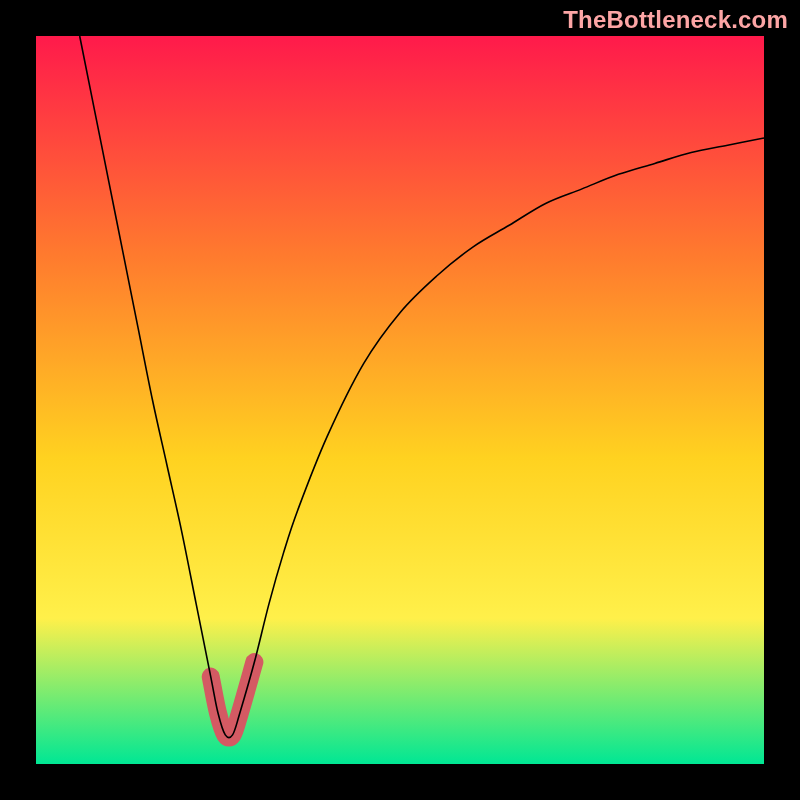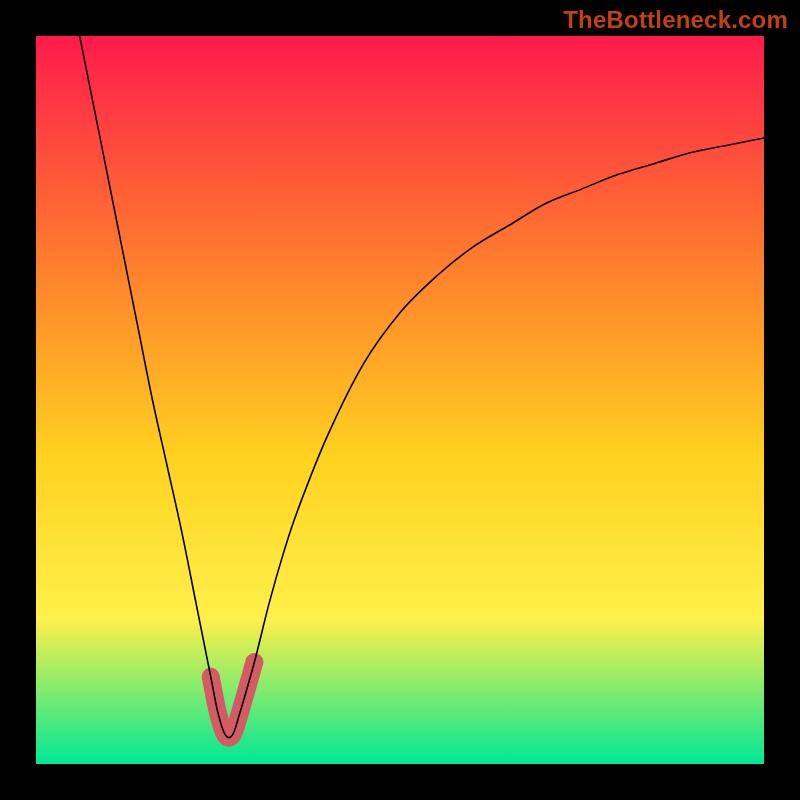--- a/index.html
+++ b/index.html
@@ -15,21 +15,21 @@
     background: #000;
     position: relative;
   }
   .watermark {
     position: absolute;
     top: 6px;
     right: 12px;
     font-family: Arial, Helvetica, sans-serif;
     font-size: 24px;
     font-weight: 600;
-    color: #c2410c;
+    color: #fca5a5;
     letter-spacing: 0.2px;
     z-index: 5;
   }
   svg {
     display: block;
   }
 </style>
 </head>
 <body>
 

